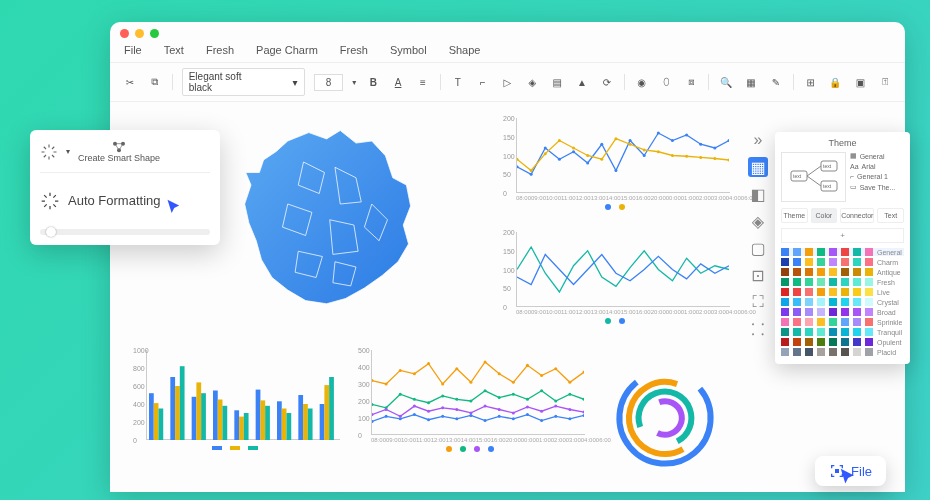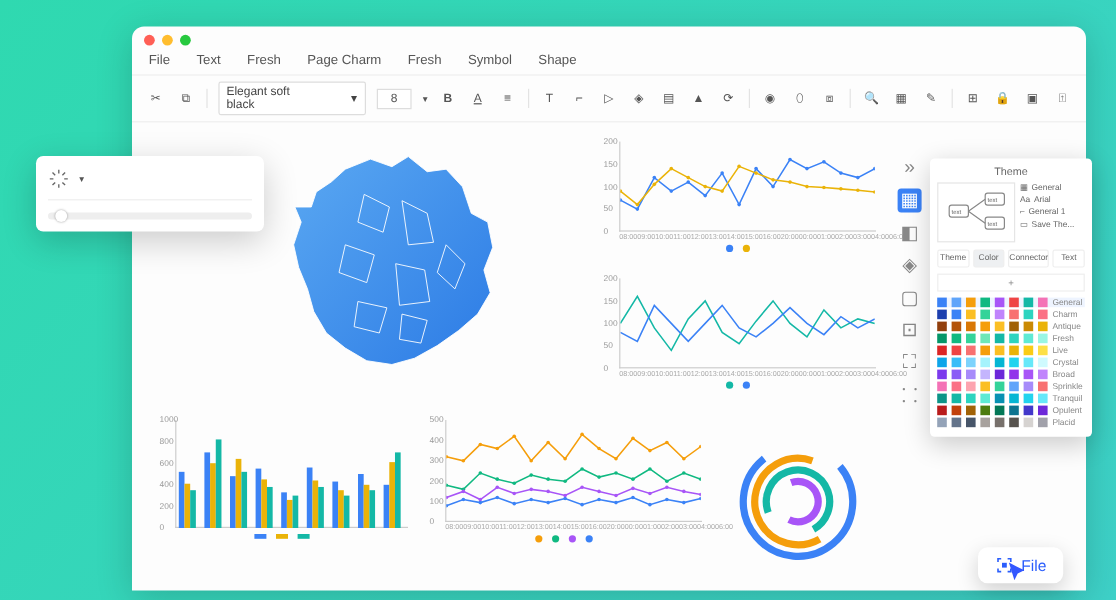--- a/index.html
+++ b/index.html
@@ -544,20 +544,38 @@
 </div>
 
 <div class="popup-left">
   <div class="row1">
     <span>
       <svg width="18" height="18" viewBox="0 0 24 24">
           <path d="M12 2v4M12 18v4M2 12h4M18 12h4M5 5l3 3M16 16l3 3M19 5l-3 3M8 16l-3 3" stroke="#666" stroke-width="1.5"></path>
         </svg>
     </span>
       <span style="font-size:8px">▾</span>
+    <div class="smart">
+      <svg width="16" height="14" viewBox="0 0 24 20">
+          <circle cx="6" cy="5" r="3" fill="#666"></circle>
+          <circle cx="18" cy="5" r="3" fill="#666"></circle>
+          <circle cx="12" cy="15" r="3" fill="#666"></circle>
+          <path d="M6 5L18 5L12 15Z" stroke="#666" fill="none"></path>
+        </svg>
+      <span>Create Smart Shape</span>
+    </div>
+  </div>
+  <div class="auto-row">
+    <svg width="20" height="20" viewBox="0 0 24 24">
+        <path d="M12 2v4M12 18v4M2 12h4M18 12h4M5 5l3 3M16 16l3 3M19 5l-3 3M8 16l-3 3" stroke="#444" stroke-width="1.5"></path>
+      </svg>
+    <span>Auto Formatting</span>
+    <svg class="cursor" viewBox="0 0 24 24" style="margin-left:-4px;margin-top:14px">
+        <path fill="#3357ff" d="M3 2l5 16 3-6 6-3z"></path>
+      </svg>
   </div>
   <div class="slider"></div>
 </div>
 
 <div class="focus-btn">
   <svg width="16" height="16" viewBox="0 0 24 24">
       <path d="M4 8V4h4M20 8V4h-4M4 16v4h4M20 16v4h-4" stroke="#2b5efc" stroke-width="2" fill="none"></path>
       <rect x="9" y="9" width="6" height="6" fill="#2b5efc"></rect>
     </svg>
   <span>File</span>

